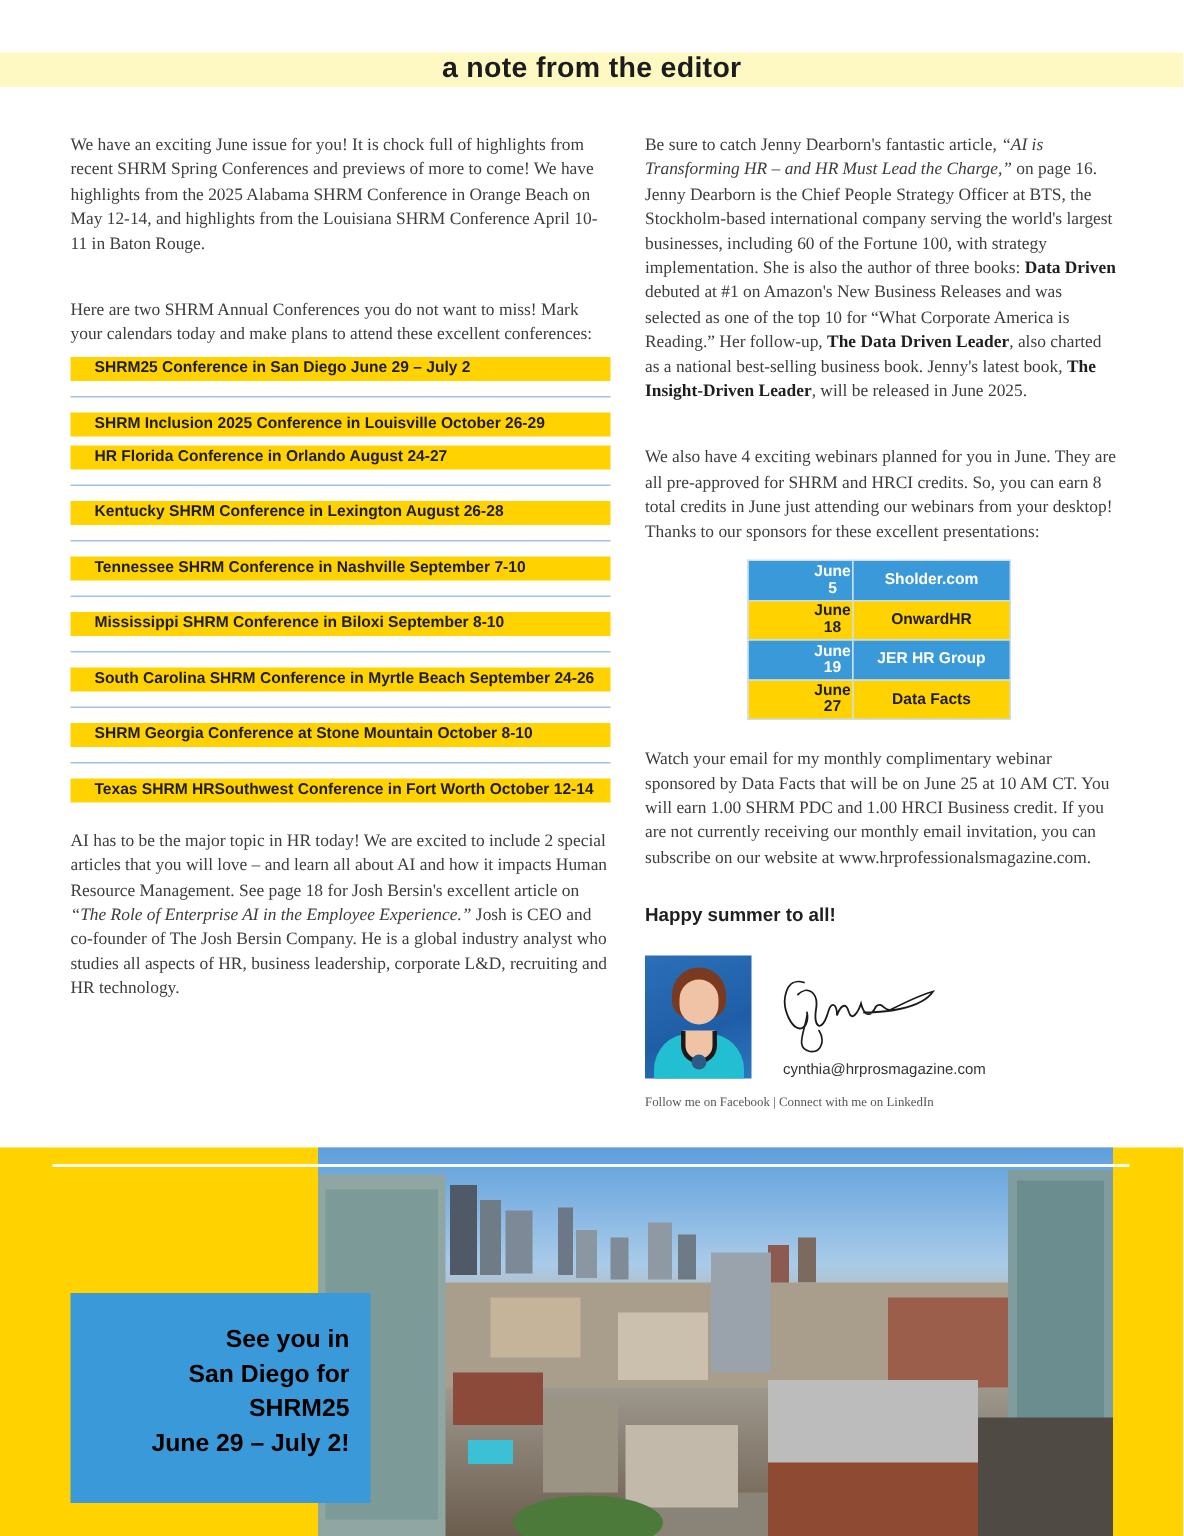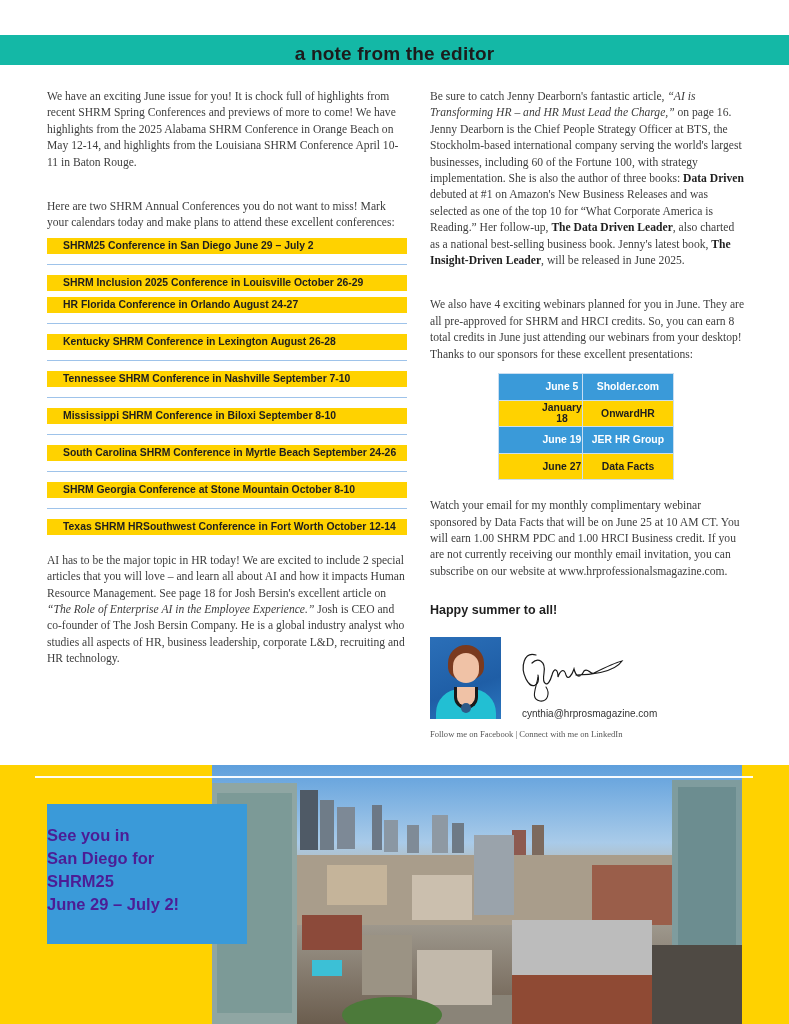--- a/index.html
+++ b/index.html
@@ -1,22 +1,22 @@
 <!DOCTYPE html>
 <html><head>
 <meta charset="utf-8">
 <style>
   * { box-sizing: border-box; margin: 0; padding: 0; }
   html, body { width: 789px; height: 1024px; overflow: hidden; background: #ffffff; }
   body { position: relative; font-family: "Liberation Serif", "DejaVu Serif", serif; color: #3a3a3a; }
 
   .header-band {
-    position: absolute; left: 0; top: 35px; width: 789px; height: 30px;
-    background: #14b8a6;
-    display: flex; align-items: flex-end; justify-content: center;
+    position: absolute; left: 0; top: 35px; width: 789px; height: 23px;
+    background: #fef9c3;
+    display: flex; align-items: flex-start; justify-content: center;
   }
   .header-band .title {
     font-family: "Liberation Sans", "DejaVu Sans", sans-serif;
     font-size: 19px; font-weight: bold; color: #1c1c1c; letter-spacing: 0.2px;
   }
 
   .col-left { position: absolute; left: 47px; top: 89px; width: 360px; }
   .col-right { position: absolute; left: 430px; top: 89px; width: 315px; }
 
   .para {
@@ -73,24 +73,24 @@
   .social span { cursor: pointer; }
 
   .bottom-band { position: absolute; left: 0; top: 765px; width: 789px; height: 259px; background: #ffd200; }
   .photo {
     position: absolute; left: 212px; top: 765px; width: 530px; height: 259px; overflow: hidden;
     background: linear-gradient(180deg, #6aa8e0 0%, #9cc6ea 22%, #b9c2c4 35%, #a59b8b 55%, #7d6b5a 80%, #5d5446 100%);
   }
   .rule-line { position: absolute; left: 35px; top: 776px; width: 718px; height: 1.5px; background: #ffffff; opacity: 0.95; }
 
   .callout {
-    position: absolute; left: 47px; top: 804px; width: 200px; height: 140px;
-    background: #3a9ad9; color: #4c1d95;
+    position: absolute; left: 47px; top: 862px; width: 200px; height: 140px;
+    background: #3a9ad9; color: #000000;
     font-family: "Liberation Sans", "DejaVu Sans", sans-serif; font-weight: bold;
-    font-size: 16.5px; line-height: 23px; text-align: left; padding: 20px 14px 0 0;
+    font-size: 16.5px; line-height: 23px; text-align: right; padding: 20px 14px 0 0;
   }
   .callout div { white-space: nowrap; }
 </style>
 </head>
 <body>
 
 <div class="header-band">
   <span class="title">a note from the editor</span>
 </div>
 
@@ -134,21 +134,21 @@
 
   <p class="para" style="margin-top:28px">We also have 4 exciting webinars planned for you in June. They are all pre-approved for SHRM and HRCI credits. So, you can earn 8 total credits in June just attending our webinars from your desktop! Thanks to our sponsors for these excellent presentations:</p>
 
   <table class="webinar-table">
     <tbody>
         <tr class="blue">
       <td class="date">June 5</td>
       <td>Sholder.com</td>
     </tr>
     <tr class="yellow">
-      <td class="date">January 18</td>
+      <td class="date">June 18</td>
       <td>OnwardHR</td>
     </tr>
     <tr class="blue">
       <td class="date">June 19</td>
       <td>JER HR Group</td>
     </tr>
     <tr class="yellow">
       <td class="date">June 27</td>
       <td>Data Facts</td>
     </tr>

